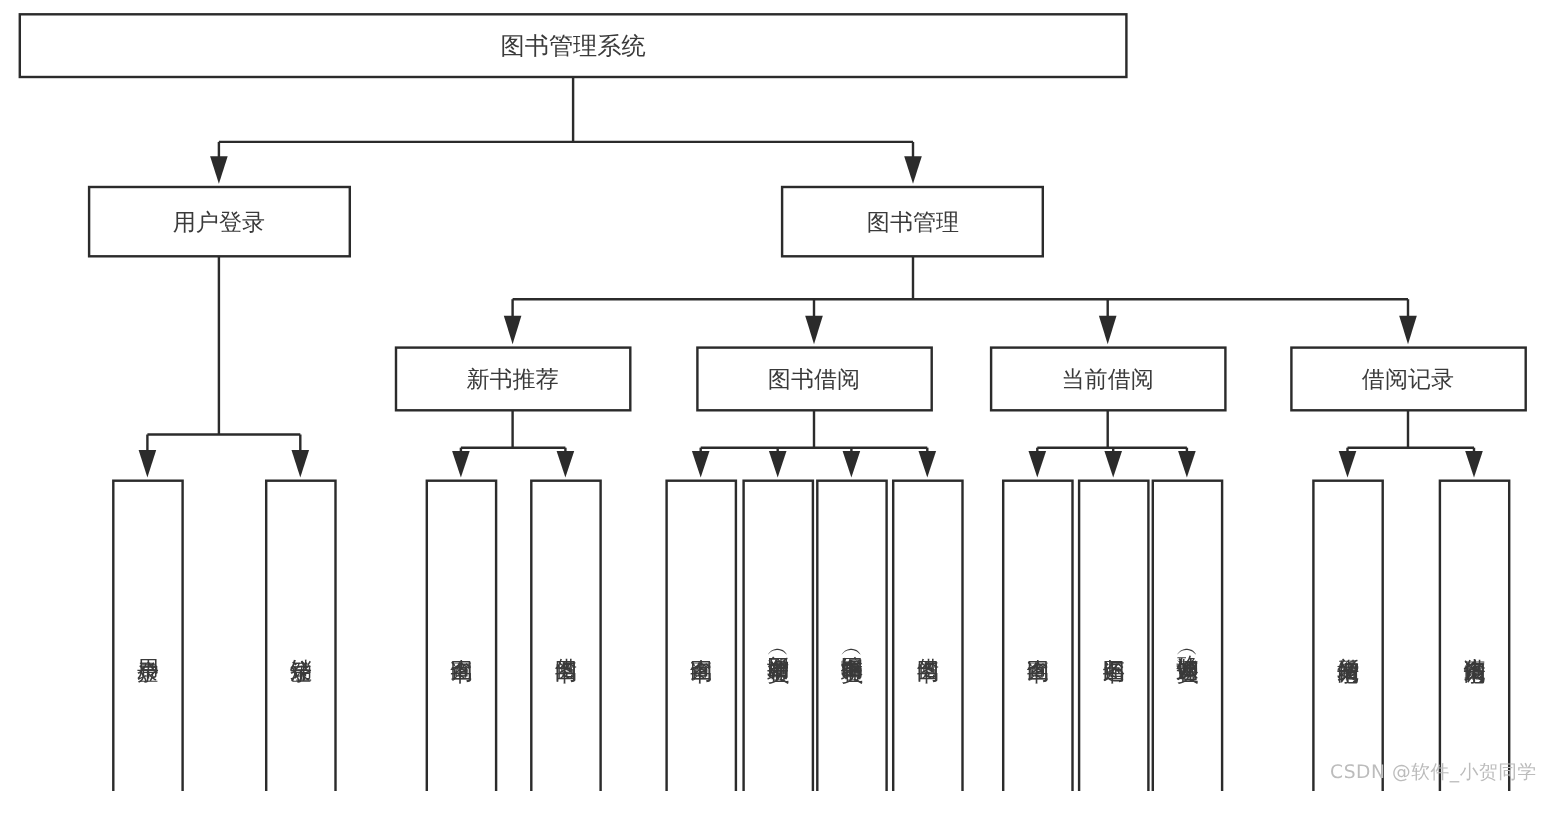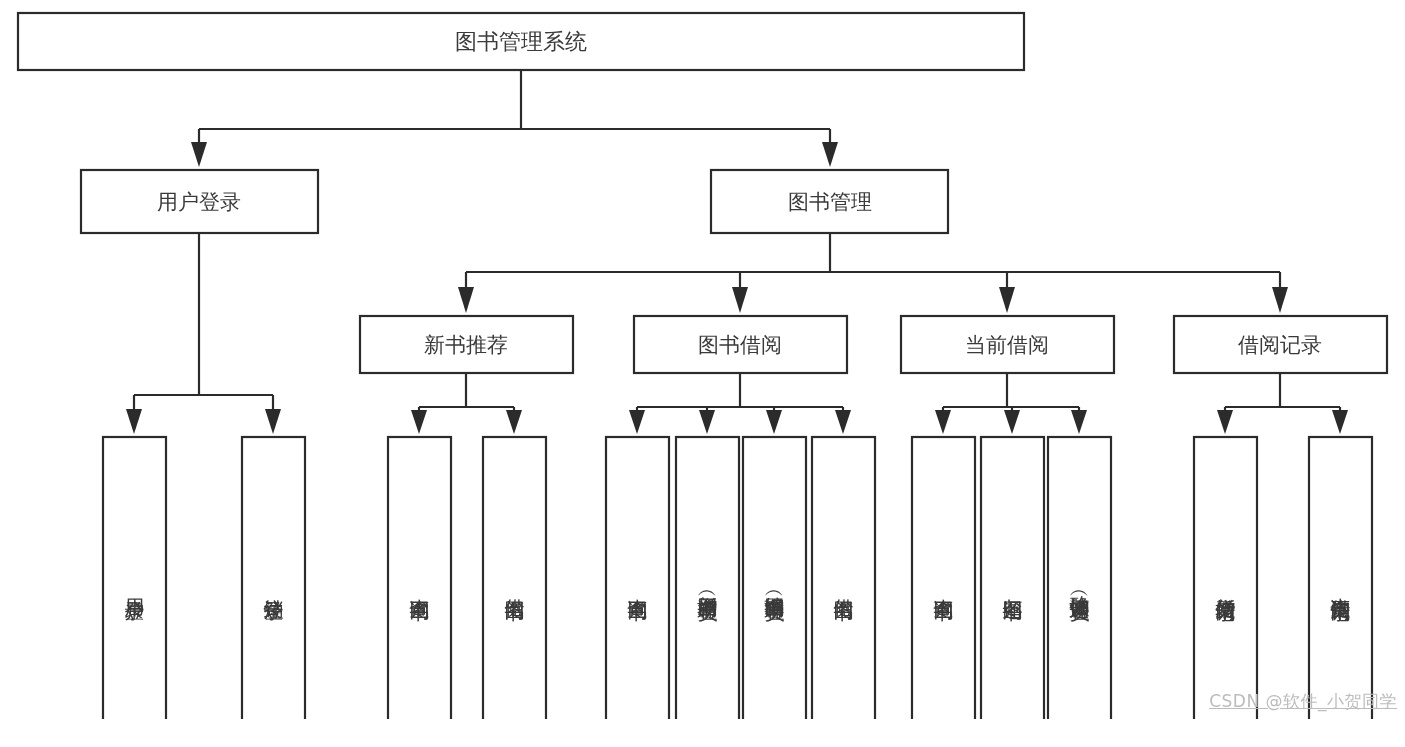--- a/index.html
+++ b/index.html
@@ -73,21 +73,20 @@
   }
   #watermark {
     position: absolute;
     right: 8px;
     bottom: 6px;
     font-family: "DejaVu Sans", "Liberation Sans", sans-serif;
     font-size: 17px;
     color: #bcbcbc;
     letter-spacing: 0.5px;
     white-space: nowrap;
-    text-decoration: underline;
   }
 </style>
 </head>
 <body>
 
 <div id="diagram-root">
 
   <svg class="diagram-svg" viewBox="0 0 1405 747" xmlns="http://www.w3.org/2000/svg">
 
     <g>

